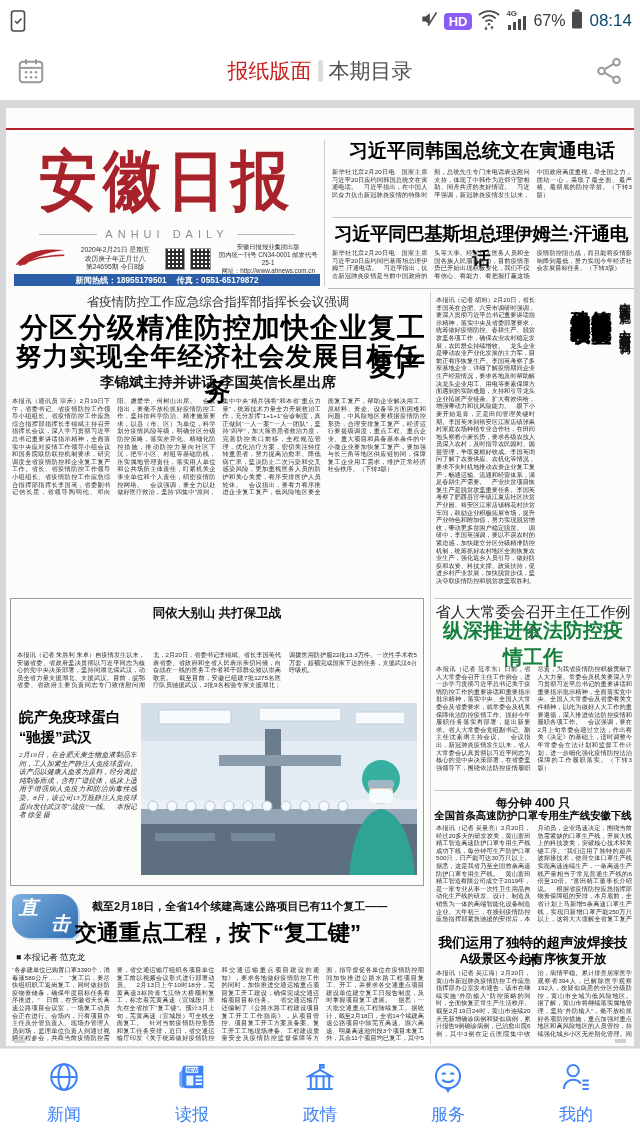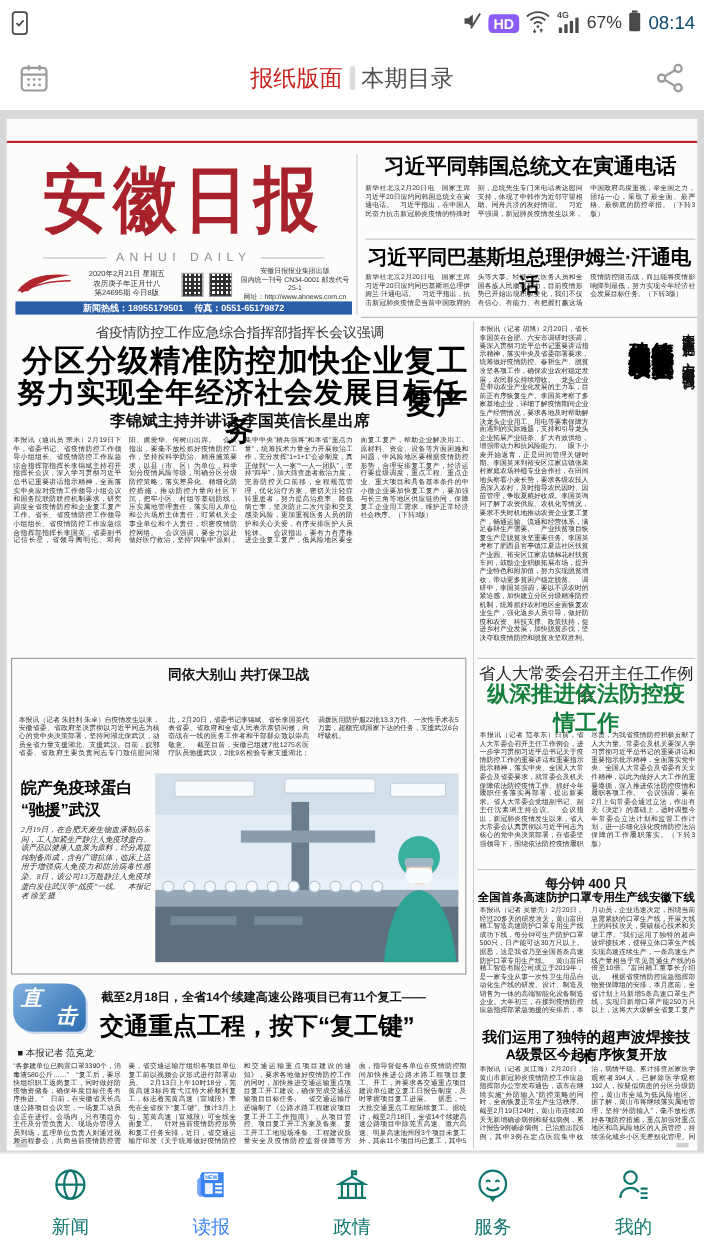--- a/index.html
+++ b/index.html
@@ -101,32 +101,32 @@
            font-size:6.9px; line-height:8.6px; }
   .photo { left:130px; top:104px; width:276px; height:172px; overflow:hidden; background:#e8eef4; }
 
   
   .traffic { left:4px; top:782px; width:416px; height:154px; }
   .tr-badge { left:2px; top:4px; width:66px; height:44px; border-radius:8px 18px 8px 18px;
               background:linear-gradient(135deg,#7fb0dd,#2f6db3); box-shadow:2px 2px 0 #c9dcef; }
   .tr-badge .z1 { position:absolute; left:7px; top:1px; color:#fff; font-weight:900; font-style:italic; font-size:19px; }
   .tr-badge .z2 { position:absolute; right:8px; bottom:1px; color:#fff; font-weight:900; font-style:italic; font-size:19px; }
   .tr-kick { left:82px; top:9px; width:332px; font-size:11px; font-weight:700; color:#111; }
-  .tr-h { left:16px; top:28px; width:416px; font-size:22px; font-weight:900; color:#000; text-align:center; }
+  .tr-h { left:0; top:28px; width:416px; font-size:22px; font-weight:900; color:#000; text-align:center; }
   .tr-by { left:6px; top:62px; width:200px; font-size:8.5px; color:#222; }
   .tr-body { left:2px; top:76px; width:412px; height:78px; column-count:4; column-gap:7px; }
 
   .pgmark { position:absolute; bottom:3px; width:11px; height:4px; background:#cfcfcf; }
   .pgmark.l { left:8px; } .pgmark.r { right:8px; }
 
   
   .bottomnav { position:absolute; left:0; top:1048px; width:640px; height:89px; background:#fff;
                border-top:1px solid #ececec; display:flex; }
   .nav-item { flex:1; display:flex; flex-direction:column; align-items:center; justify-content:center; gap:5px;
-              color:#0f766e; }
+              color:#3b82f6; }
   .nav-item .lbl { font-size:17px; }
   .nav-item.active { color:#3b82f6; }
 </style>
 </head>
 <body>
 
 <div class="screen">
 
   <div class="statusbar">
     <span class="sb-left">

